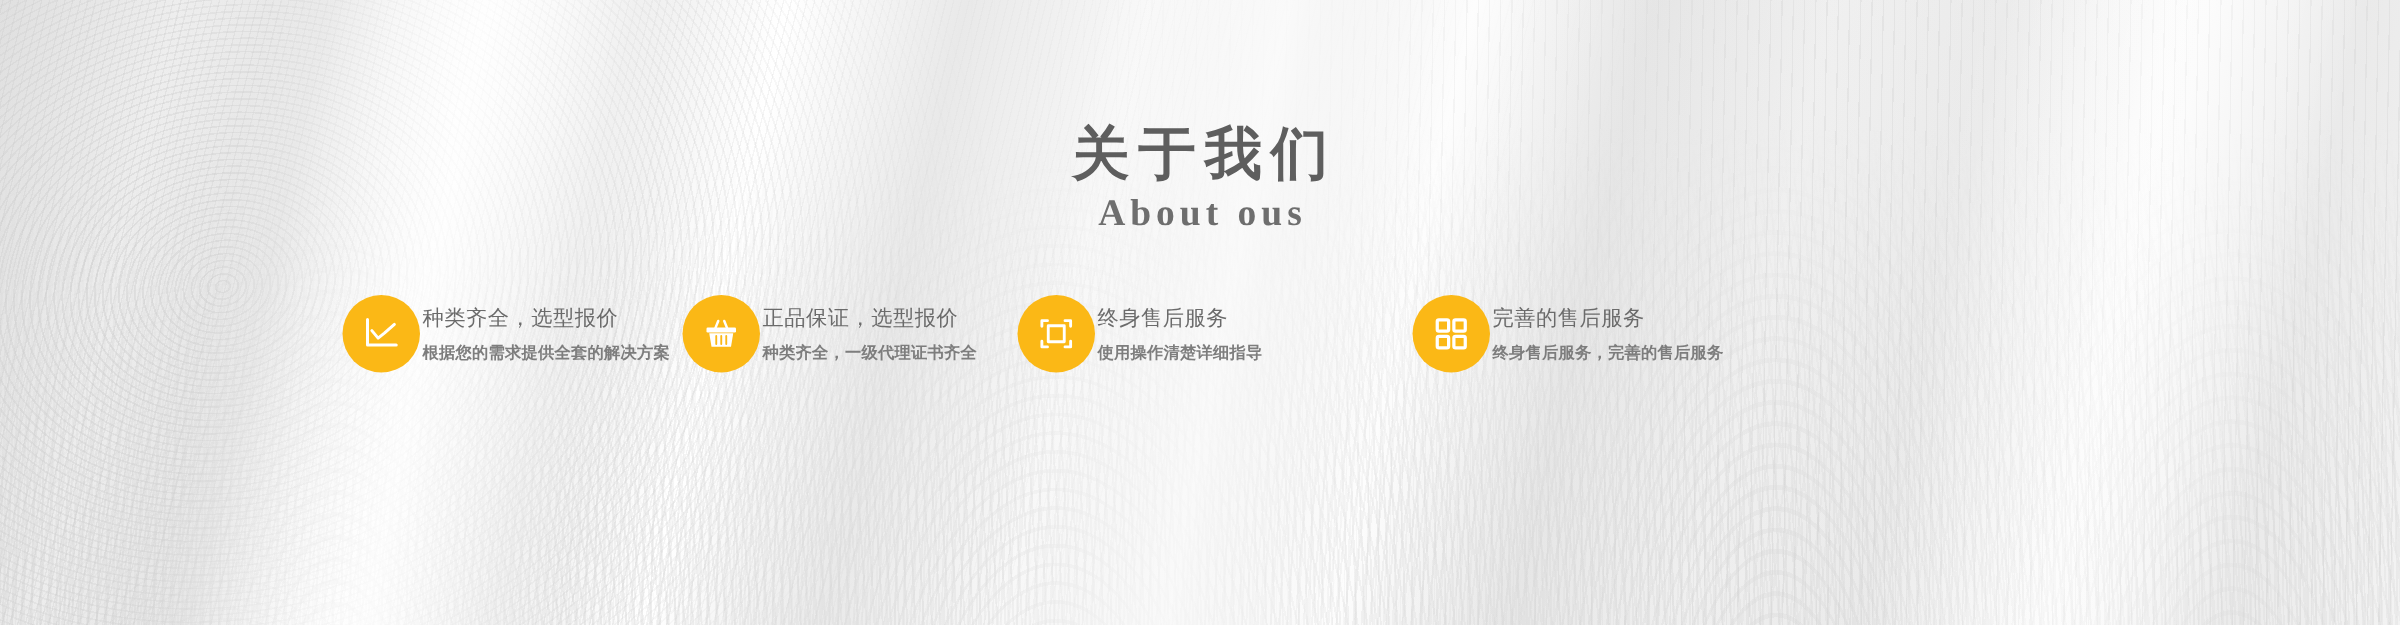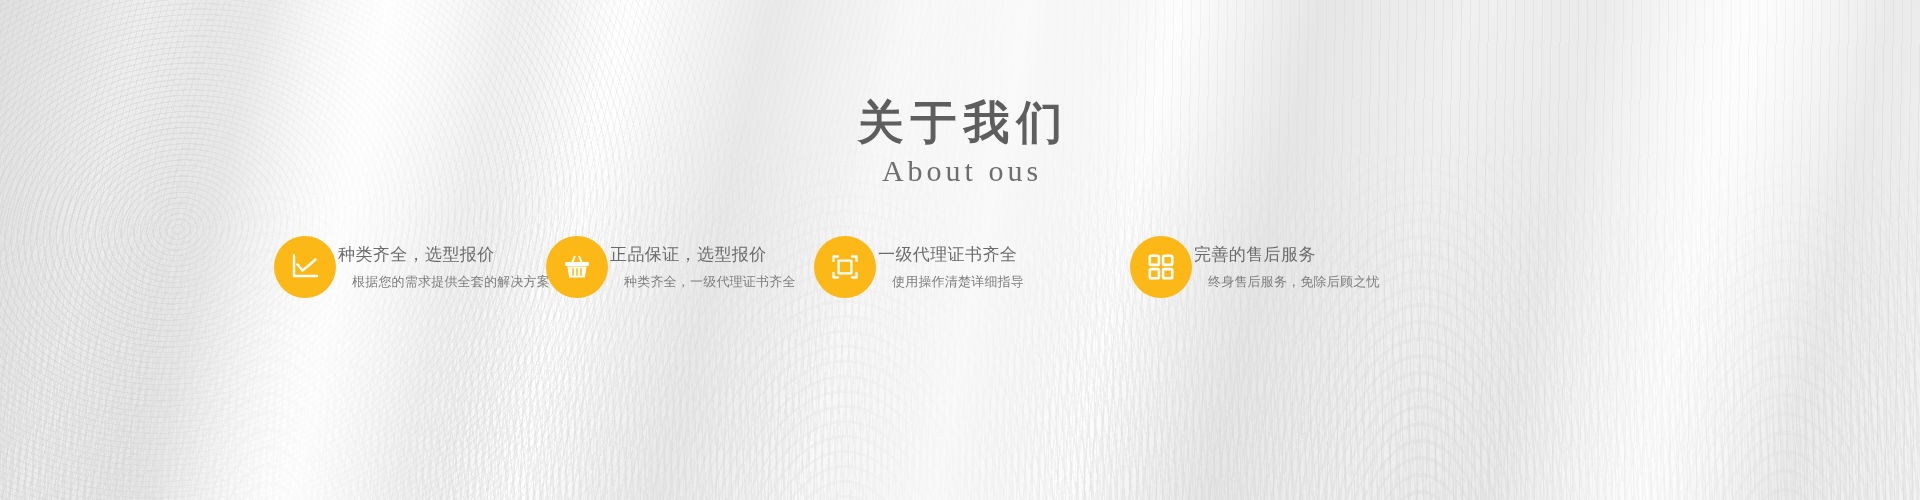--- a/index.html
+++ b/index.html
@@ -207,21 +207,21 @@
     font-size:46px;
     font-weight:700;
     line-height:1.08;
     color:#5e5e5e;
     letter-spacing:7px;
     text-indent:7px;
   }
   .heading-en {
     font-family:"Liberation Serif", "DejaVu Serif", serif;
     font-size:30px;
-    font-weight:400;
+    font-weight:700;
     line-height:1.25;
     color:#6e6e6e;
     letter-spacing:4px;
     text-indent:4px;
     margin-top:4px;
   }
 
   
   .features {
     position:absolute;
@@ -257,27 +257,26 @@
   .feature-title {
     font-size:17px;
     font-weight:400;
     color:#6b6b6b;
     line-height:1.35;
     letter-spacing:.4px;
     white-space:nowrap;
   }
   .feature-sub {
     font-size:13px;
-    font-weight:400;
+    font-weight:700;
     color:#7d7d7d;
     line-height:1.4;
     letter-spacing:.2px;
     margin-top:6px;
     white-space:nowrap;
-    margin-left:14px;
   }
 </style>
 </head>
 <body>
 
 <div class="banner">
 
   <div class="bg-base"></div>
   <div class="bg-ripple"></div>
   <div class="bg-ripple2"></div>
@@ -330,37 +329,37 @@
             <g fill="none" stroke="#ffffff" stroke-width="2.3" stroke-linecap="round" stroke-linejoin="round">
               <path d="M3.5 9 V4.5 H8"></path>
               <path d="M22 4.5 H26.5 V9"></path>
               <path d="M26.5 21 V25.5 H22"></path>
               <path d="M8 25.5 H3.5 V21"></path>
               <rect x="8.6" y="8.6" width="12.8" height="12.8" stroke-width="2.3"></rect>
             </g>
           </svg>
         </div>
         <div class="feature-text">
-          <div class="feature-title">一级代理证书齐全</div>
+          <div class="feature-title">终身售后服务</div>
           <div class="feature-sub">使用操作清楚详细指导</div>
         </div>
       </div>
 
       <div class="feature">
         <div class="feature-icon">
           <svg width="28" height="28" viewBox="0 0 28 28" aria-hidden="true">
             <g fill="none" stroke="#ffffff" stroke-width="2.6">
               <rect x="2.8" y="2.8" width="9.1" height="9.1" rx="1.3"></rect>
               <rect x="16.1" y="2.8" width="9.1" height="9.1" rx="1.3"></rect>
               <rect x="2.8" y="16.1" width="9.1" height="9.1" rx="1.3"></rect>
               <rect x="16.1" y="16.1" width="9.1" height="9.1" rx="1.3"></rect>
             </g>
           </svg>
         </div>
         <div class="feature-text">
           <div class="feature-title">完善的售后服务</div>
-          <div class="feature-sub">终身售后服务，免除后顾之忧</div>
+          <div class="feature-sub">终身售后服务，完善的售后服务</div>
         </div>
       </div>
 
     </div>
   </div>
 </div>
 
 </body></html>

